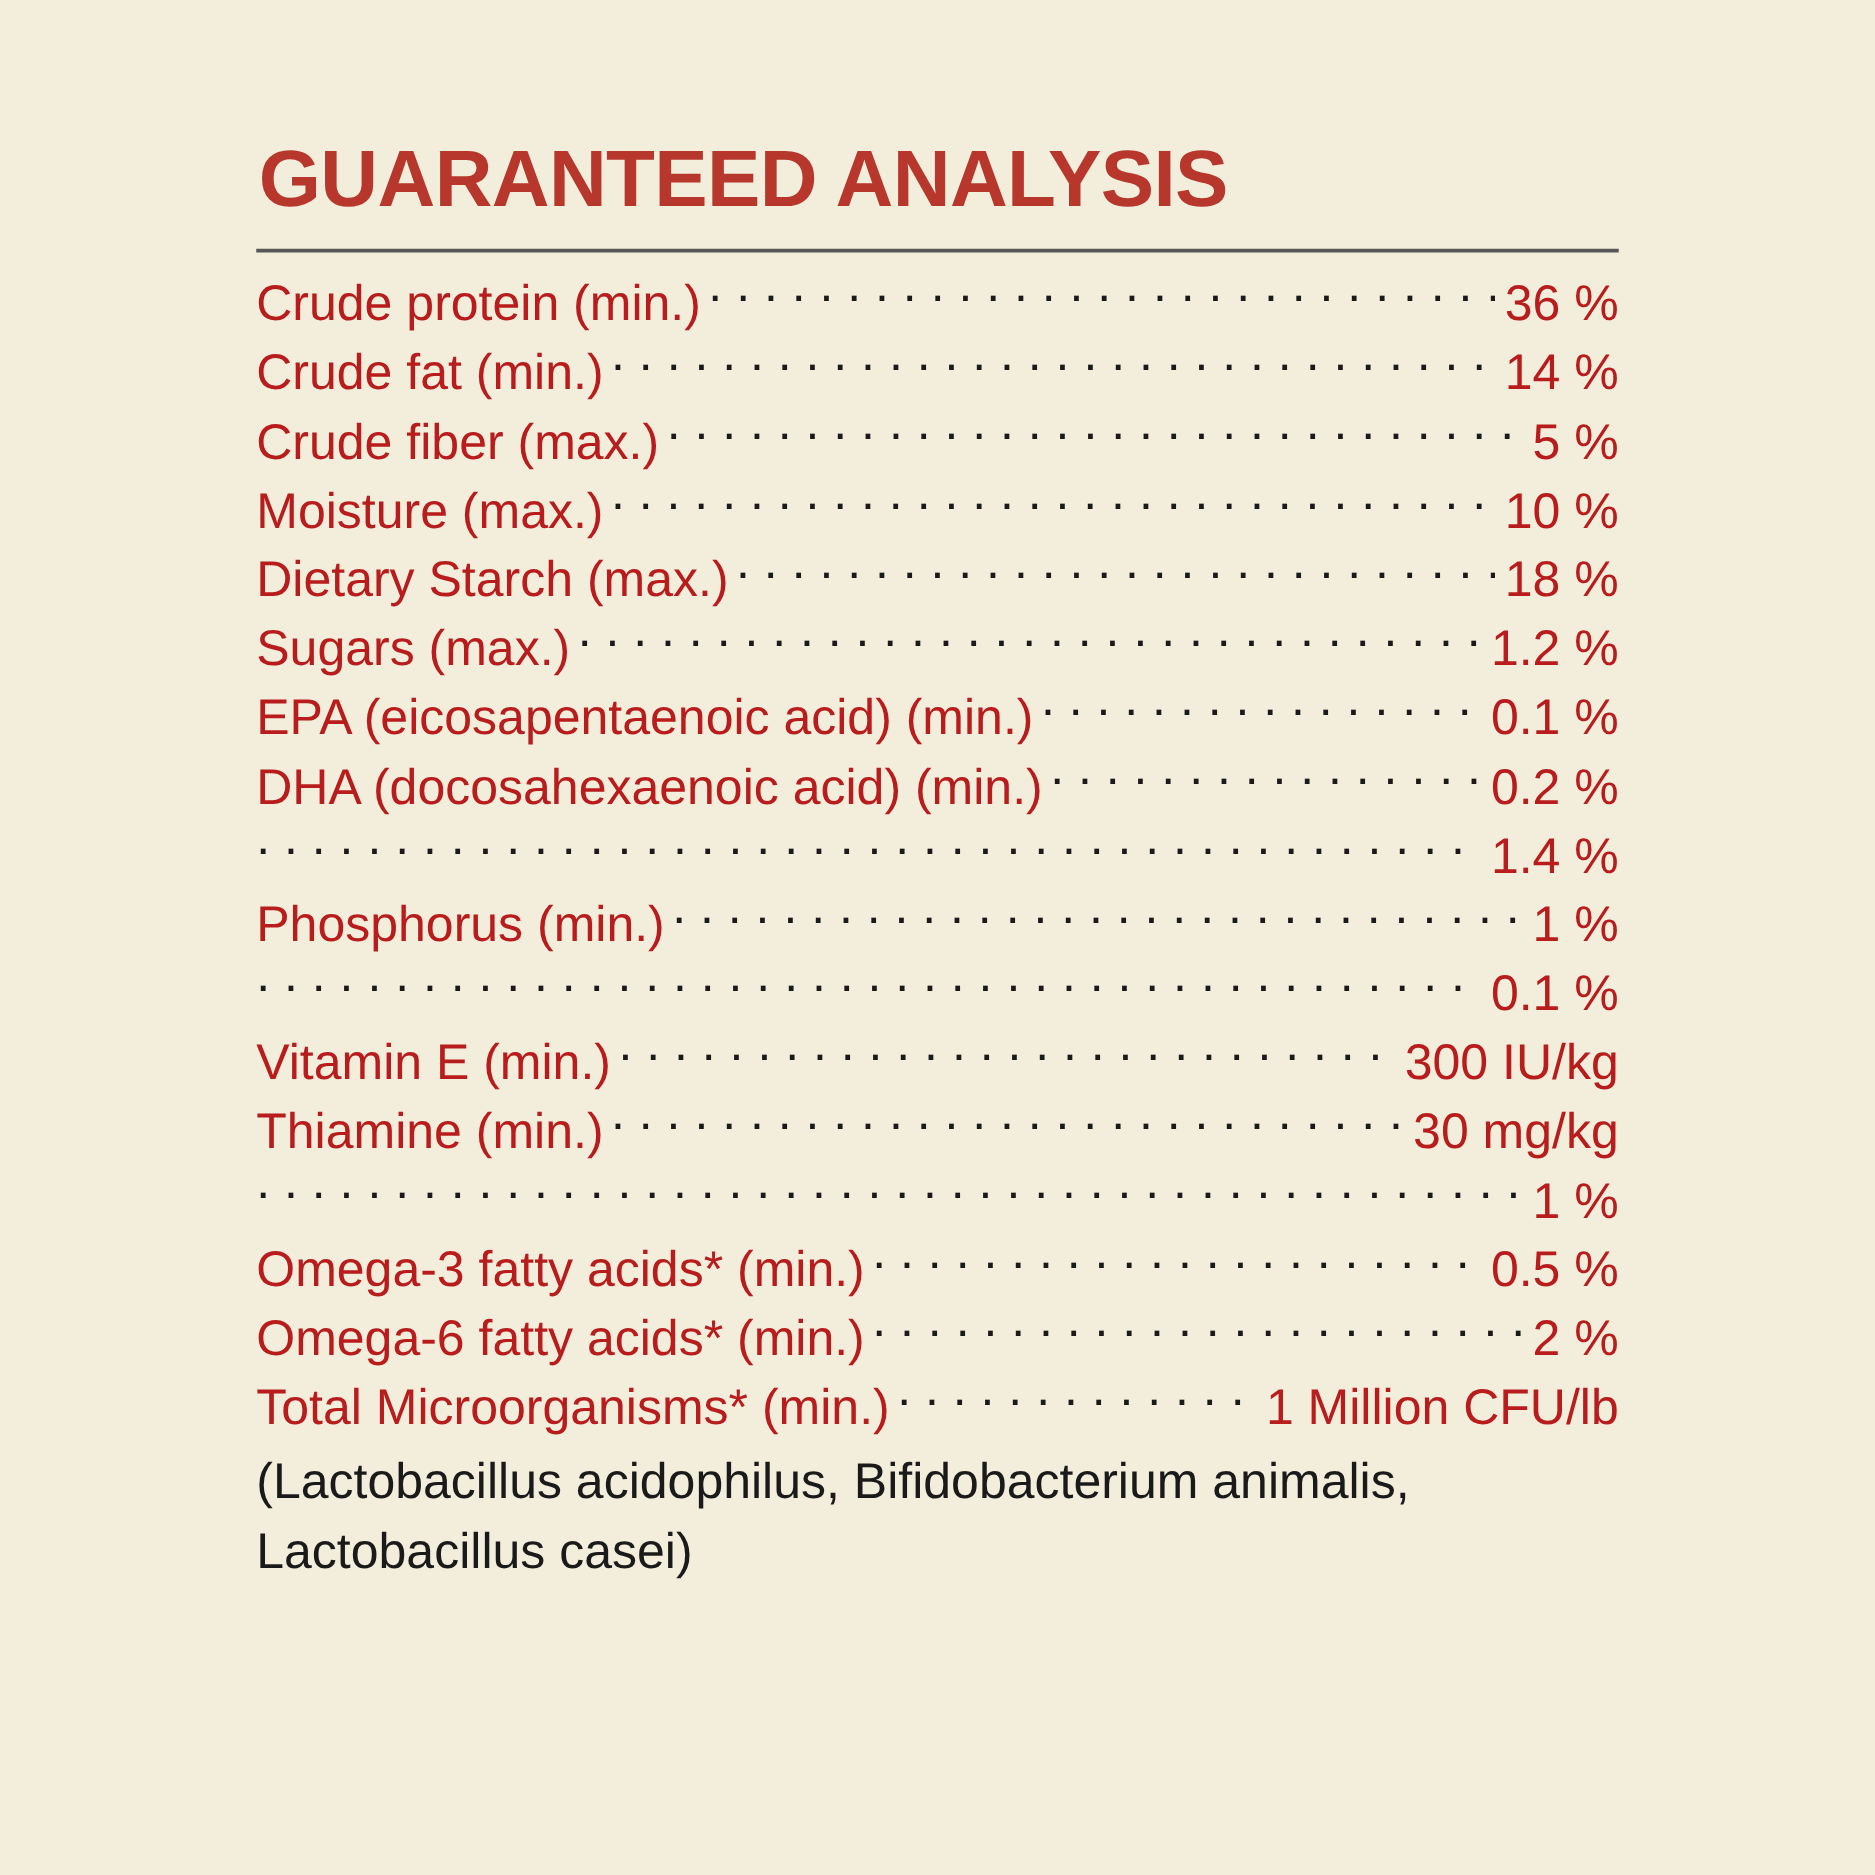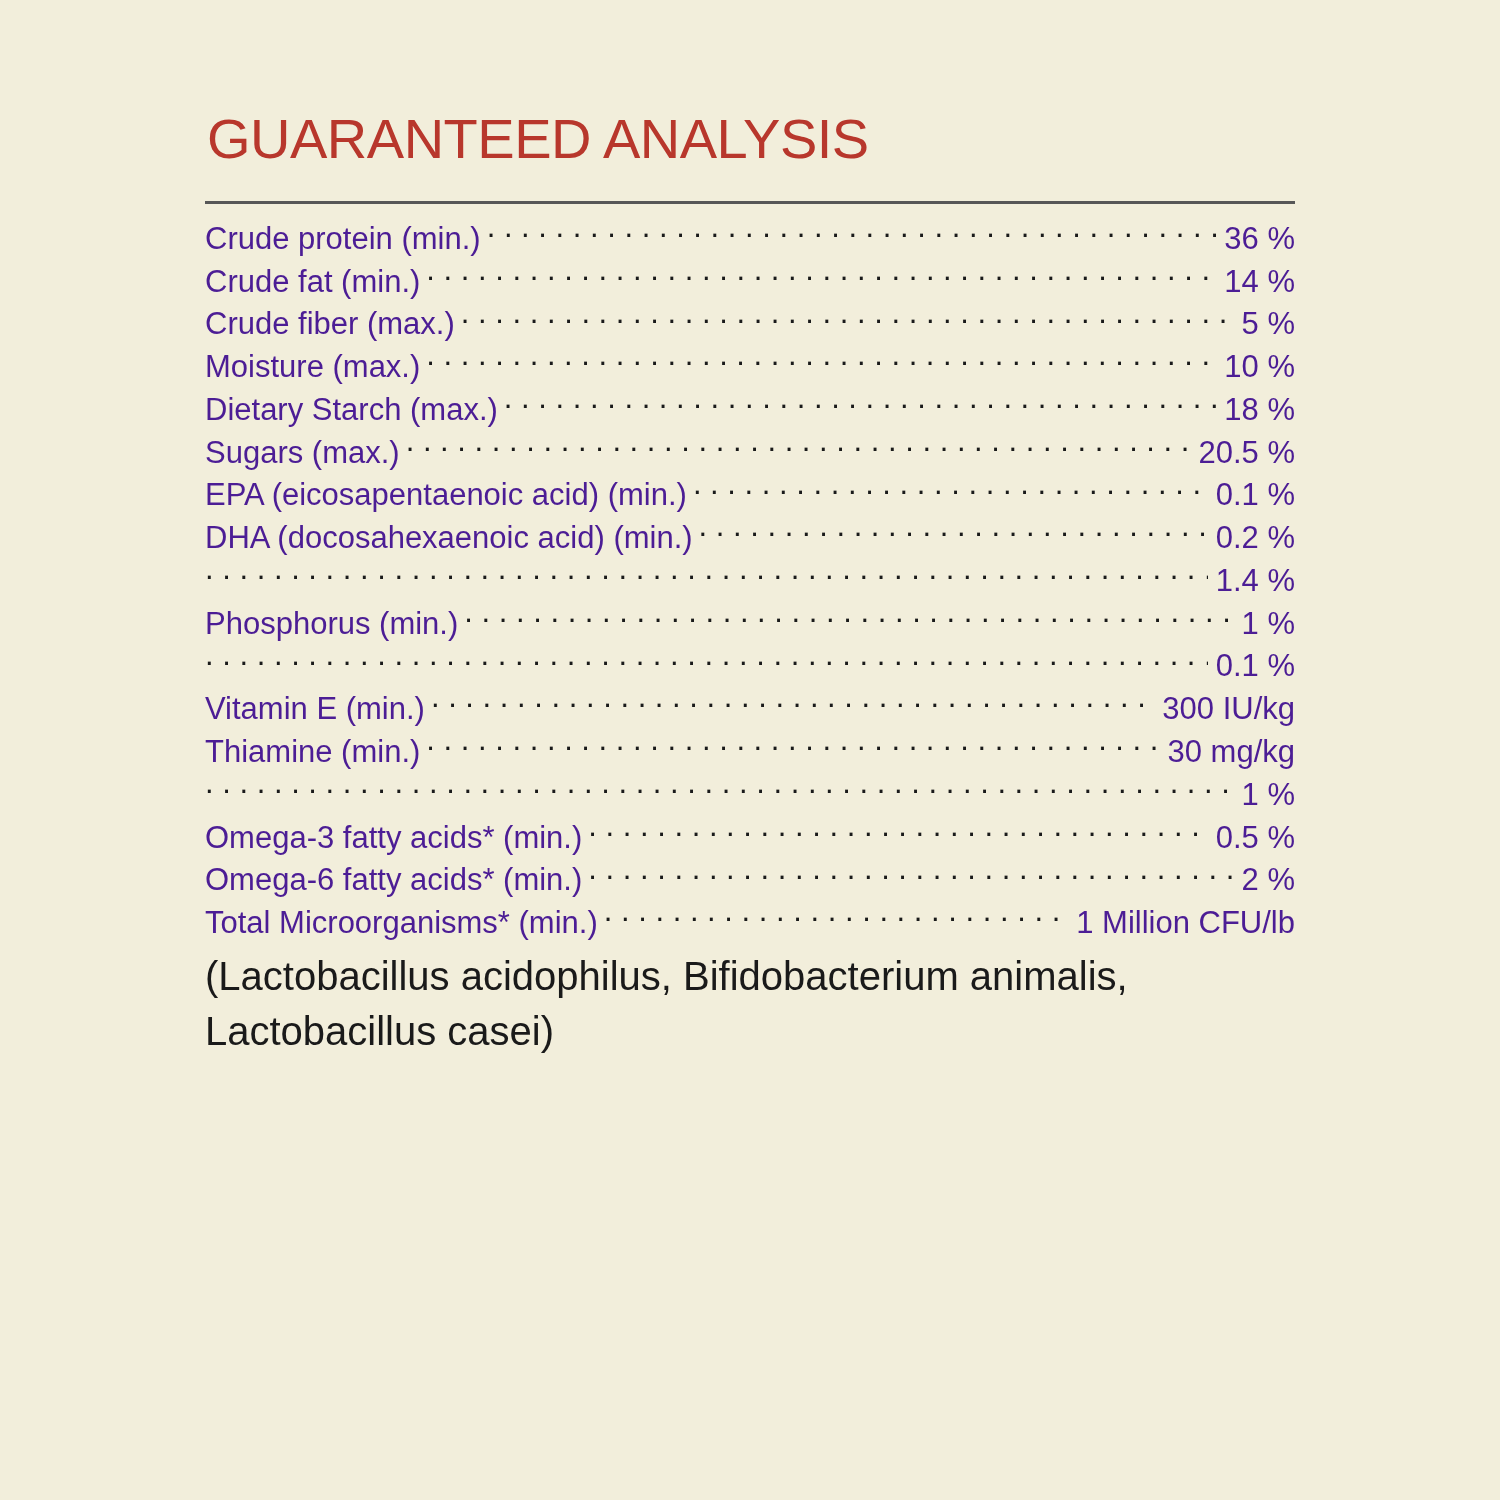--- a/index.html
+++ b/index.html
@@ -15,41 +15,41 @@
   }
   .panel {
     position: absolute;
     left: 205px;
     top: 110px;
     width: 1090px;
   }
   .ga-title {
     color: #b8372c;
     font-family: "Liberation Sans", sans-serif;
-    font-weight: normal;
-    font-size: 56px;
+    font-weight: bold;
+    font-size: 64px;
     letter-spacing: -0.5px;
     line-height: 1.05;
-    margin: 0 0 32px 2px;
+    margin: 0 0 22px 2px;
     white-space: nowrap;
   }
   .rule {
     height: 3px;
     background: #575757;
     width: 1090px;
     margin-bottom: 14px;
   }
   .rows {
     margin-top: 6px;
   }
   .row {
     display: flex;
     align-items: baseline;
-    font-size: 31px;
-    color: #4c1d95;
+    font-size: 40px;
+    color: #b91c1c;
     line-height: 1.38;
     white-space: nowrap;
     width: 1090px;
   }
   .label {
     flex: 0 0 auto;
     padding-right: 6px;
   }
   .leader {
     flex: 1 1 auto;
@@ -117,21 +117,21 @@
 
     <div class="row">
       <span class="label">Dietary Starch (max.)</span>
       <span class="leader"></span>
       <span class="value">18 %</span>
     </div>
 
     <div class="row">
       <span class="label">Sugars (max.)</span>
       <span class="leader"></span>
-      <span class="value">20.5 %</span>
+      <span class="value">1.2 %</span>
     </div>
 
     <div class="row">
       <span class="label">EPA (eicosapentaenoic acid) (min.)</span>
       <span class="leader"></span>
       <span class="value">0.1 %</span>
     </div>
 
     <div class="row">
       <span class="label">DHA (docosahexaenoic acid) (min.)</span>

